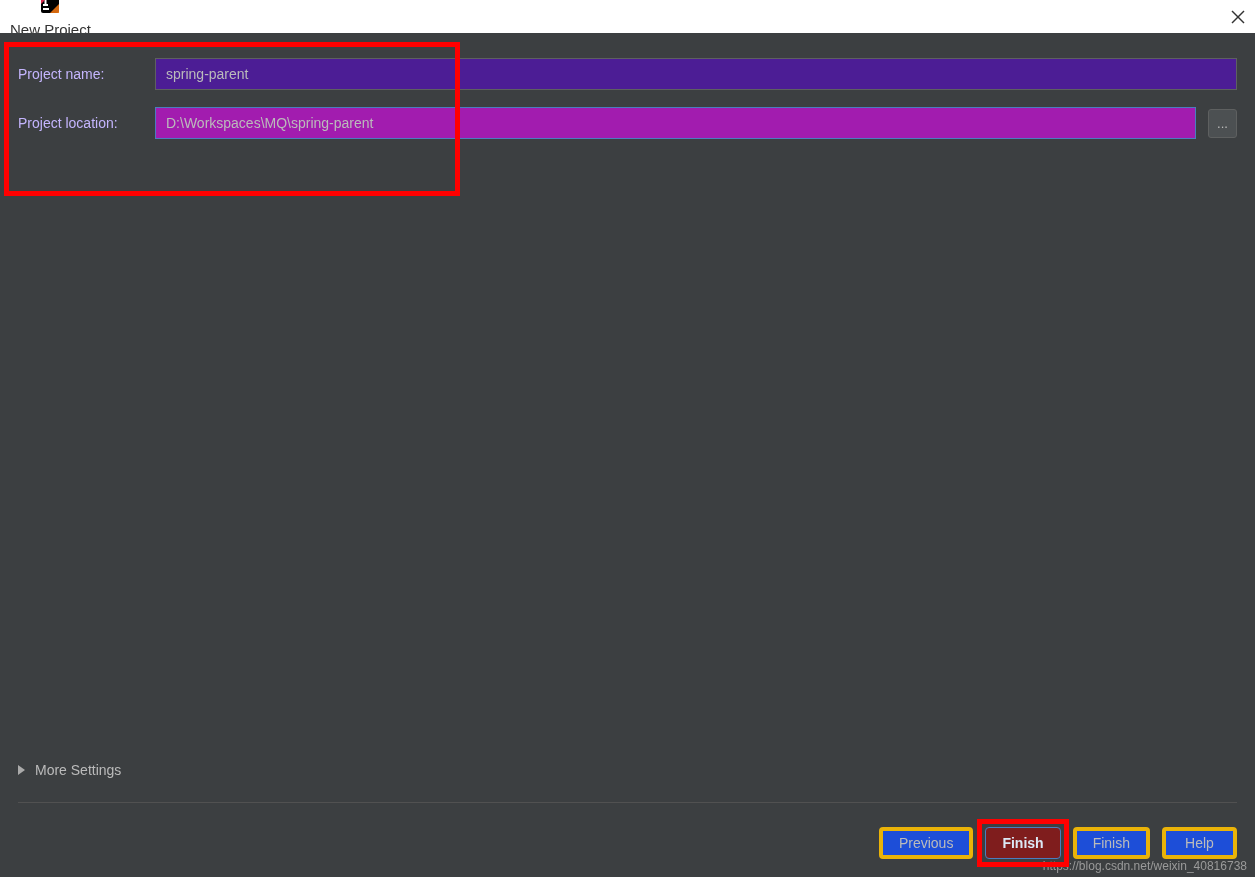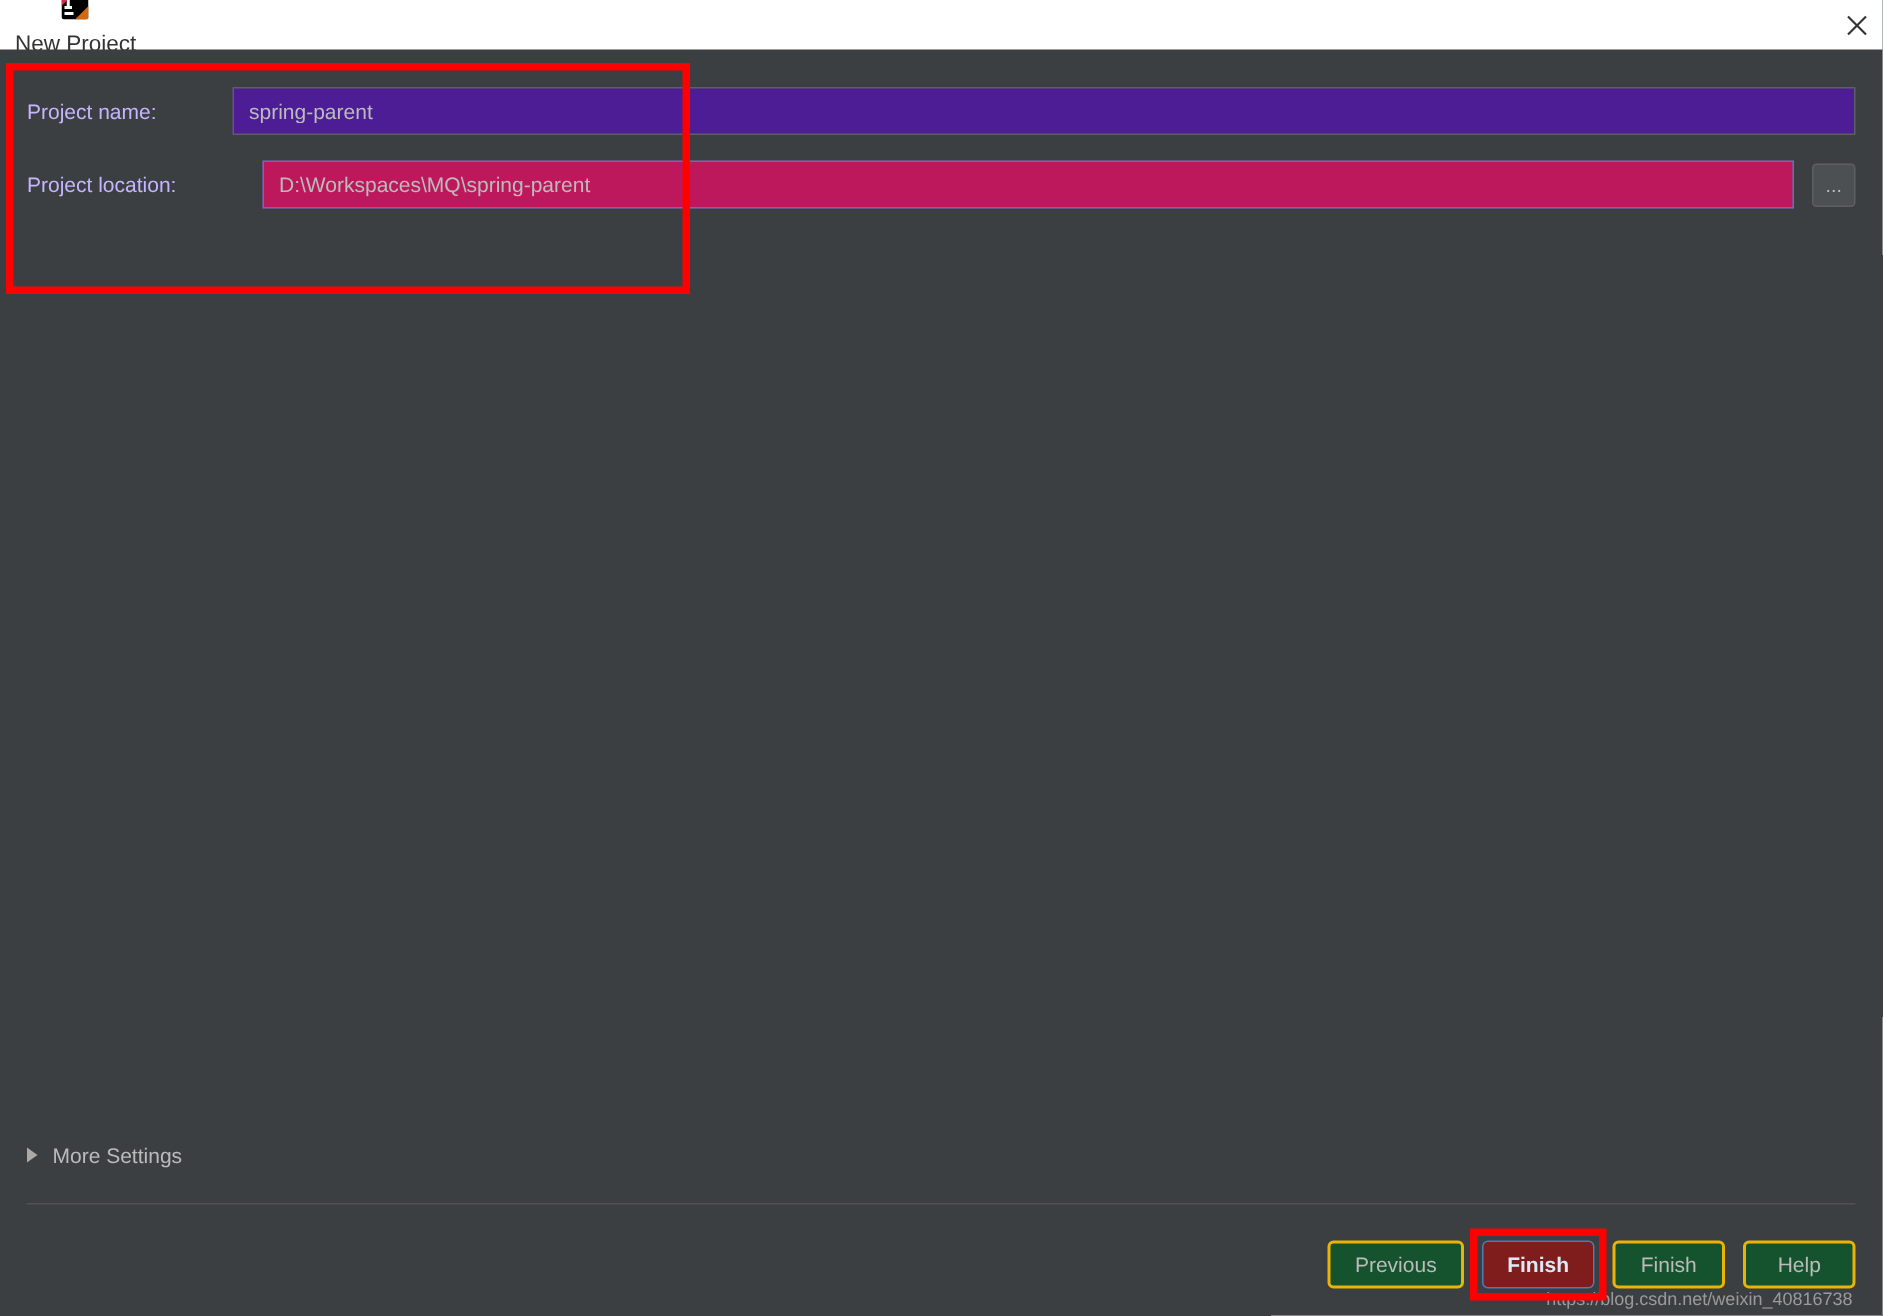--- a/index.html
+++ b/index.html
@@ -84,22 +84,21 @@
       background: #4c1d95;
       border: 1px solid #5e6060;
       color: #bbbbbb;
       padding: 6px 10px;
       font-size: 14px;
       font-family: inherit;
       height: 32px;
     }
     .text-input.focused {
       border: 1px solid #4a7dbf;
-      background: #be185d;
-      margin-left: 20px;
+      background: #a21caf;
     }
     .browse-btn {
       width: 29px;
       height: 29px;
       background: #4c5052;
       border: 1px solid #5e6060;
       border-radius: 3px;
       color: #bbbbbb;
       cursor: pointer;
       font-size: 13px;
@@ -142,41 +141,41 @@
       position: absolute;
       right: 18px;
       bottom: 18px;
       display: flex;
       gap: 12px;
       align-items: center;
     }
     .dlg-button {
       min-width: 75px;
       height: 32px;
-      background: #14532d;
-      border: 2px solid #eab308;
+      background: #1d4ed8;
+      border: 4px solid #eab308;
       border-radius: 4px;
       color: #bbbbbb;
       font-size: 14px;
       cursor: pointer;
       padding: 0 16px;
       font-family: inherit;
     }
     .dlg-button.primary {
       background: #7f1d1d;
       border: 1px solid #4a7dbf;
       color: #dce8f5;
       font-weight: bold;
     }
     .finish-wrapper {
       position: relative;
     }
     .watermark {
       position: absolute;
-      right: 20px;
+      right: 8px;
       bottom: 4px;
       color: #9a9a9a;
       font-size: 12px;
       pointer-events: none;
     }
   </style>
 </head>
 <body>
 
 <div class="title-bar">

